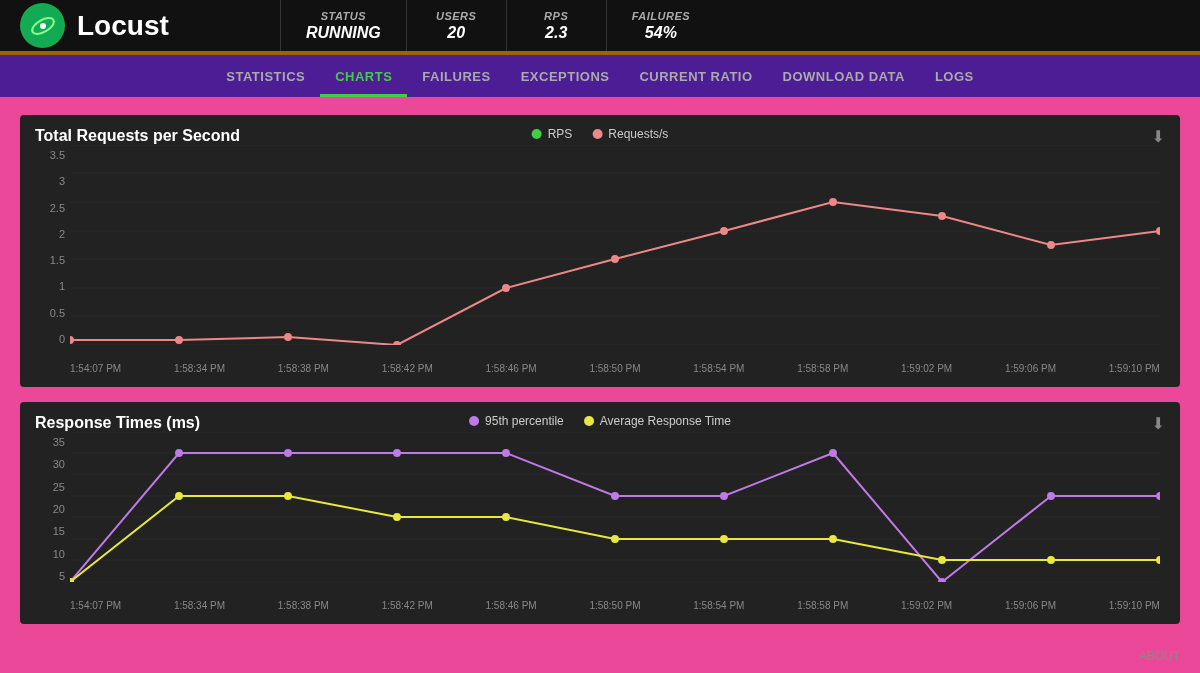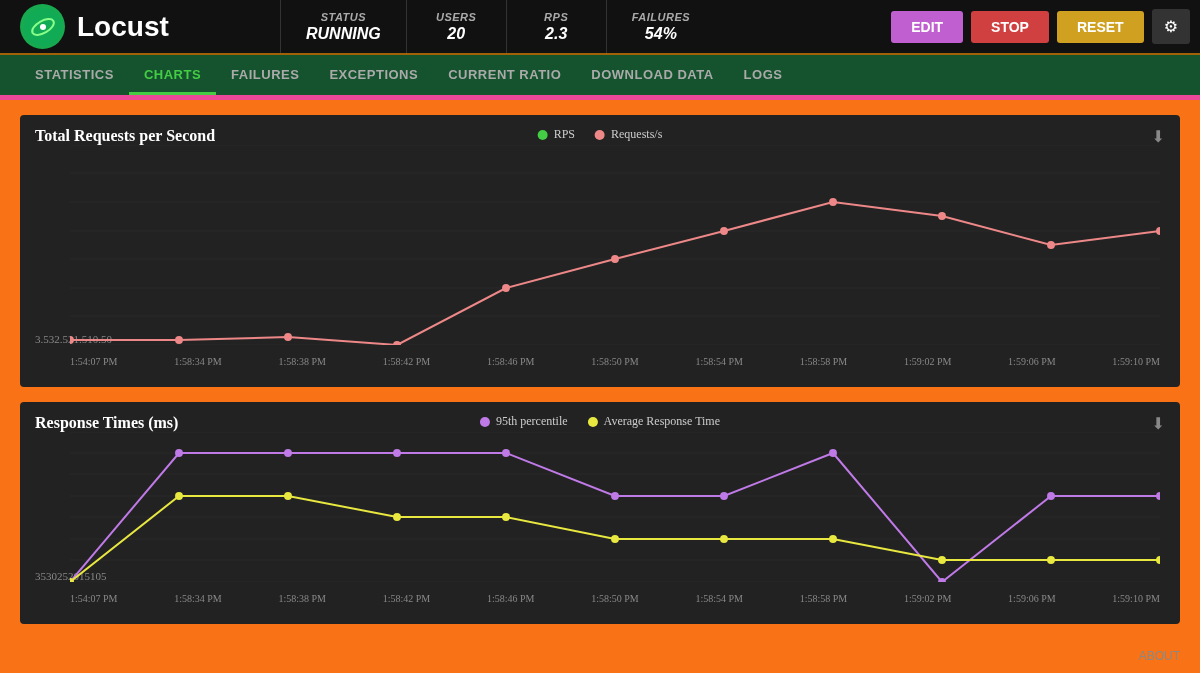--- a/index.html
+++ b/index.html
@@ -4,21 +4,21 @@
   <style>
     * { margin: 0; padding: 0; box-sizing: border-box; }
     body { background: #1a1a1a; color: #fff; font-family: Arial, sans-serif; width: 1200px; height: 673px; overflow: hidden; }
 
     
     .header {
       background: #111;
       display: flex;
       align-items: center;
       height: 55px;
-      border-bottom: 2px solid #a16207;
+      border-bottom: 4px solid #a16207;
     }
     .logo-area {
       display: flex;
       align-items: center;
       padding: 0 20px;
       min-width: 280px;
     }
     .logo-icon {
       width: 45px;
       height: 45px;
@@ -103,49 +103,49 @@
       color: #fff;
       border: none;
       padding: 8px 12px;
       font-size: 16px;
       cursor: pointer;
       border-radius: 3px;
     }
 
     
     .nav {
-      background: #14532d;
+      background: #4c1d95;
       display: flex;
       align-items: flex-end;
       padding: 0 20px;
-      border-bottom: 5px solid #ec4899;
+      border-bottom: 3px solid #ec4899;
       height: 45px;
+      justify-content: center;
     }
     .nav-item {
       padding: 10px 15px;
       font-size: 13px;
       font-weight: bold;
       color: #aaa;
       cursor: pointer;
       border-bottom: 3px solid transparent;
       text-transform: uppercase;
       letter-spacing: 0.5px;
     }
     .nav-item.active {
       color: #4c4;
       border-bottom: 3px solid #4c4;
     }
 
     
     .main {
       padding: 15px 20px;
-      background: #f97316;
+      background: #ec4899;
       height: calc(673px - 100px);
       overflow: hidden;
-      font-family: Liberation Serif, serif;
     }
 
     
     .chart-container {
       background: #222;
       border-radius: 4px;
       padding: 12px 15px;
       margin-bottom: 15px;
       position: relative;
     }
@@ -192,32 +192,32 @@
       position: relative;
       height: 180px;
     }
     .y-axis {
       position: absolute;
       left: 0;
       top: 4px;
       bottom: 30px;
       width: 35px;
       display: flex;
-      flex-direction: row;
+      flex-direction: column;
       justify-content: space-between;
       align-items: flex-end;
       padding-right: 5px;
     }
     .y-label {
       font-size: 11px;
       color: #888;
     }
     .x-axis {
       position: absolute;
-      bottom: 8px;
+      bottom: 1px;
       left: 35px;
       right: 5px;
       display: flex;
       justify-content: space-between;
     }
     .x-label {
       font-size: 10px;
       color: #888;
     }
     .chart-svg-area {
@@ -264,26 +264,20 @@
     <div class="status-item">
       <span class="status-label">RPS</span>
       <span class="status-value">2.3</span>
     </div>
     <div class="status-item">
       <span class="status-label">FAILURES</span>
       <span class="status-value">54%</span>
     </div>
   </div>
 
-  <div class="header-buttons">
-    <button class="btn-edit">EDIT</button>
-    <button class="btn-stop">STOP</button>
-    <button class="btn-reset">RESET</button>
-    <button class="btn-settings">⚙</button>
-  </div>
 </div>
 
 <div class="nav">
   <div class="nav-item">STATISTICS</div>
   <div class="nav-item active">CHARTS</div>
   <div class="nav-item">FAILURES</div>
   <div class="nav-item">EXCEPTIONS</div>
   <div class="nav-item">CURRENT RATIO</div>
   <div class="nav-item">DOWNLOAD DATA</div>
   <div class="nav-item">LOGS</div>

